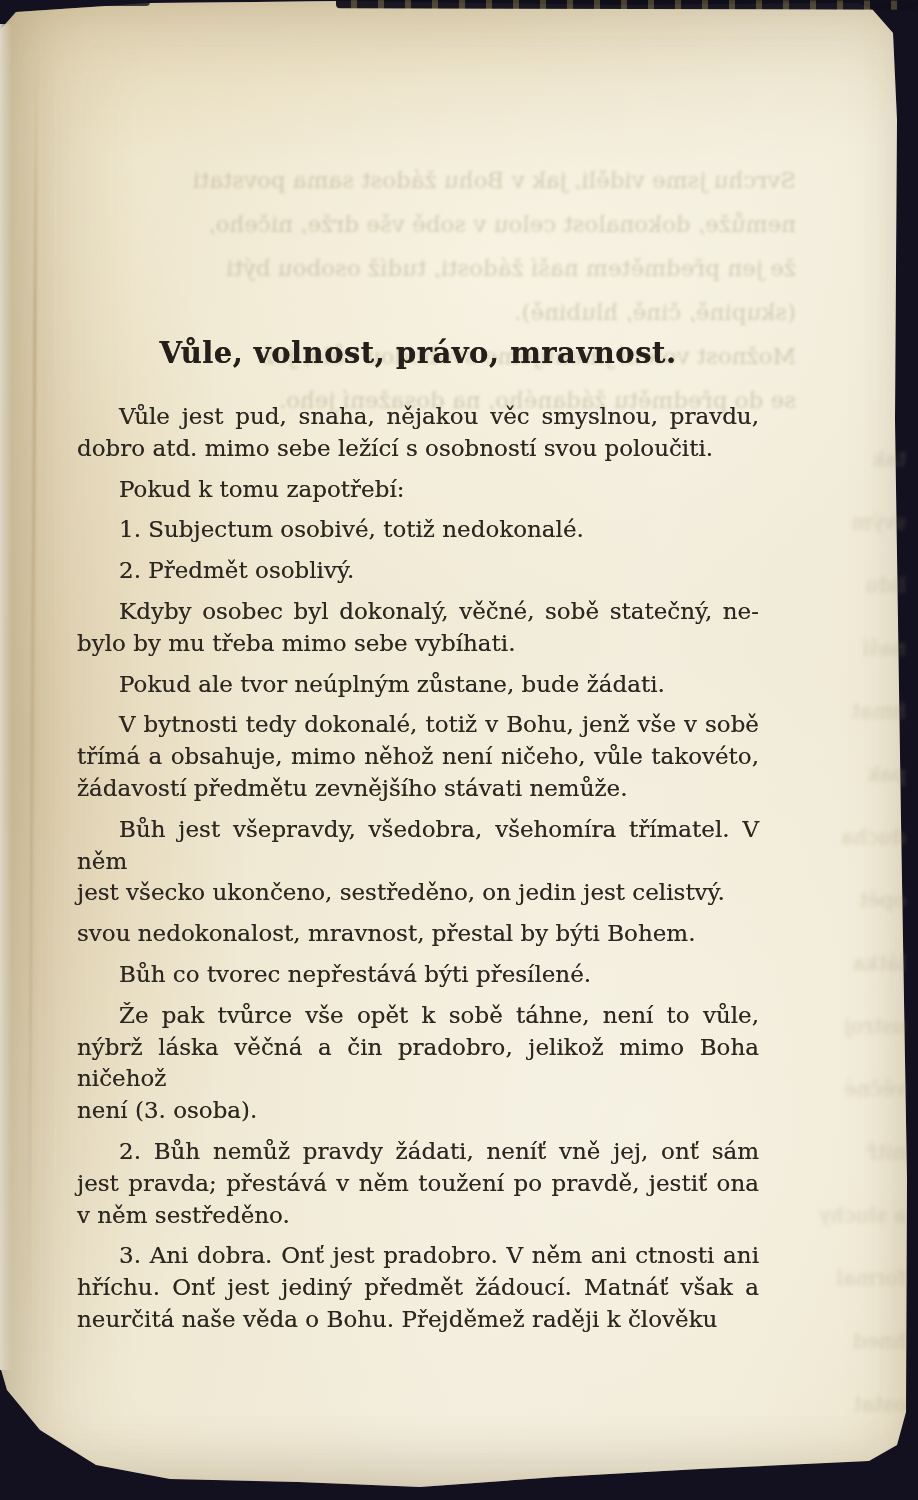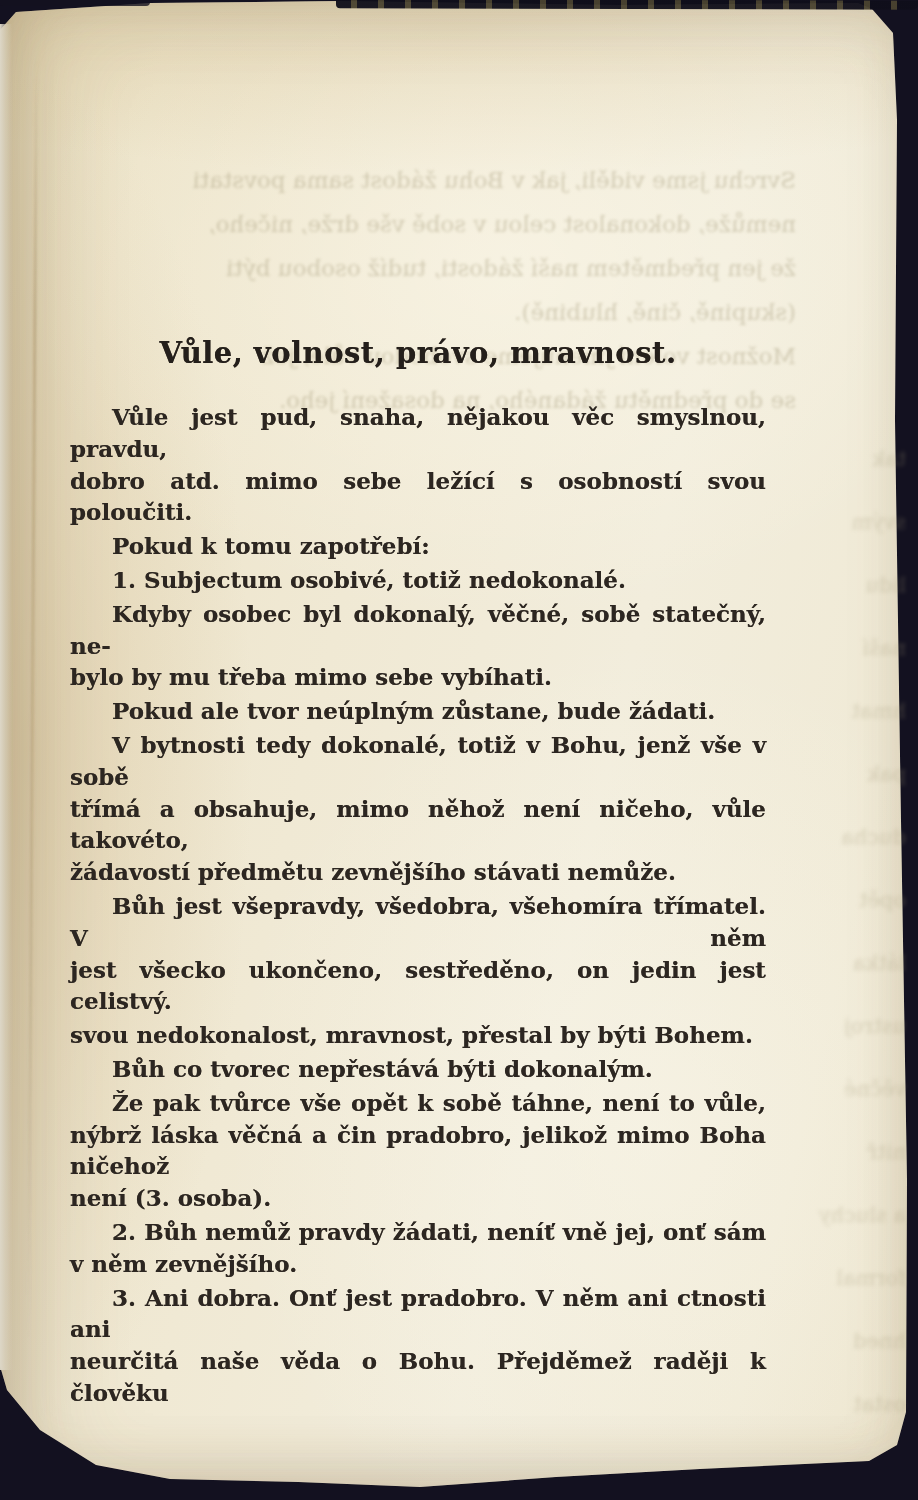--- a/index.html
+++ b/index.html
@@ -52,21 +52,21 @@
   .bleed{color:#a29877;opacity:.42;filter:blur(1.6px);transform:scaleX(-1);pointer-events:none;}
   .bleed-top{position:absolute;left:96px;top:158px;width:700px;font-size:23px;line-height:44px;text-align:justify;}
   .bleed-right{position:absolute;left:764px;top:428px;width:142px;font-size:21px;line-height:63px;opacity:.34;filter:blur(1.9px);}
   
   .content{position:absolute;left:68px;top:336px;width:700px;color:#2c2621;}
   .title{
     font-size:29px;font-weight:bold;text-align:center;letter-spacing:.5px;
     margin:0 0 31px 0;color:#241f1b;text-shadow:0 0 .5px rgba(35,25,15,.75);
   }
   .body-text{font-size:23px;line-height:31.8px;text-shadow:0 0 .5px rgba(40,30,20,.6);}
-  .para{margin:2px;font-weight:bold;}
+  .para{margin:9px;}
   .line{text-align:justify;text-align-last:justify;white-space:normal;}
   .line.first{text-indent:42px;}
   .line.last{text-align-last:left;}
 </style>
 </head>
 <body>
 
 <div class="scan">
   <div class="page"></div>
   <div class="edge-left"></div>
@@ -108,49 +108,54 @@
           <div class="line first">Vůle jest pud, snaha, nějakou věc smyslnou, pravdu,</div>
           <div class="line last">dobro atd. mimo sebe ležící s osobností svou poloučiti.</div>
         </div>
         <div class="para">
           <div class="line first last">Pokud k tomu zapotřebí:</div>
         </div>
         <div class="para">
           <div class="line first last">1. Subjectum osobivé, totiž nedokonalé.</div>
         </div>
         <div class="para">
+          <div class="line first last">2. Předmět osoblivý.</div>
+        </div>
+        <div class="para">
           <div class="line first">Kdyby osobec byl dokonalý, věčné, sobě statečný, ne-</div>
           <div class="line last">bylo by mu třeba mimo sebe vybíhati.</div>
         </div>
         <div class="para">
           <div class="line first last">Pokud ale tvor neúplným zůstane, bude žádati.</div>
         </div>
         <div class="para">
           <div class="line first">V bytnosti tedy dokonalé, totiž v Bohu, jenž vše v sobě</div>
           <div class="line">třímá a obsahuje, mimo něhož není ničeho, vůle takovéto,</div>
           <div class="line last">žádavostí předmětu zevnějšího stávati nemůže.</div>
         </div>
         <div class="para">
           <div class="line first">Bůh jest všepravdy, všedobra, všehomíra třímatel. V něm</div>
           <div class="line last">jest všecko ukončeno, sestředěno, on jedin jest celistvý.</div>
         </div>
         <div class="para">
           <div class="line last">svou nedokonalost, mravnost, přestal by býti Bohem.</div>
         </div>
         <div class="para">
-          <div class="line first last">Bůh co tvorec nepřestává býti dokonalým.</div>
+          <div class="line first last">Bůh co tvorec nepřestává býti přesílené.</div>
         </div>
         <div class="para">
           <div class="line first">Že pak tvůrce vše opět k sobě táhne, není to vůle,</div>
           <div class="line">nýbrž láska věčná a čin pradobro, jelikož mimo Boha ničehož</div>
           <div class="line last">není (3. osoba).</div>
         </div>
         <div class="para">
           <div class="line first">2. Bůh nemůž pravdy žádati, neníť vně jej, onť sám</div>
-          <div class="line last">v něm zevnějšího.</div>
+          <div class="line">jest pravda; přestává v něm toužení po pravdě, jestiť ona</div>
+          <div class="line last">v něm sestředěno.</div>
         </div>
         <div class="para">
           <div class="line first">3. Ani dobra. Onť jest pradobro. V něm ani ctnosti ani</div>
+          <div class="line">hříchu. Onť jest jediný předmět žádoucí. Matnáť však a</div>
           <div class="line last">neurčitá naše věda o Bohu. Přejděmež raději k člověku</div>
         </div>
       </div>
   </div>
 </div>
 
 </body></html>

